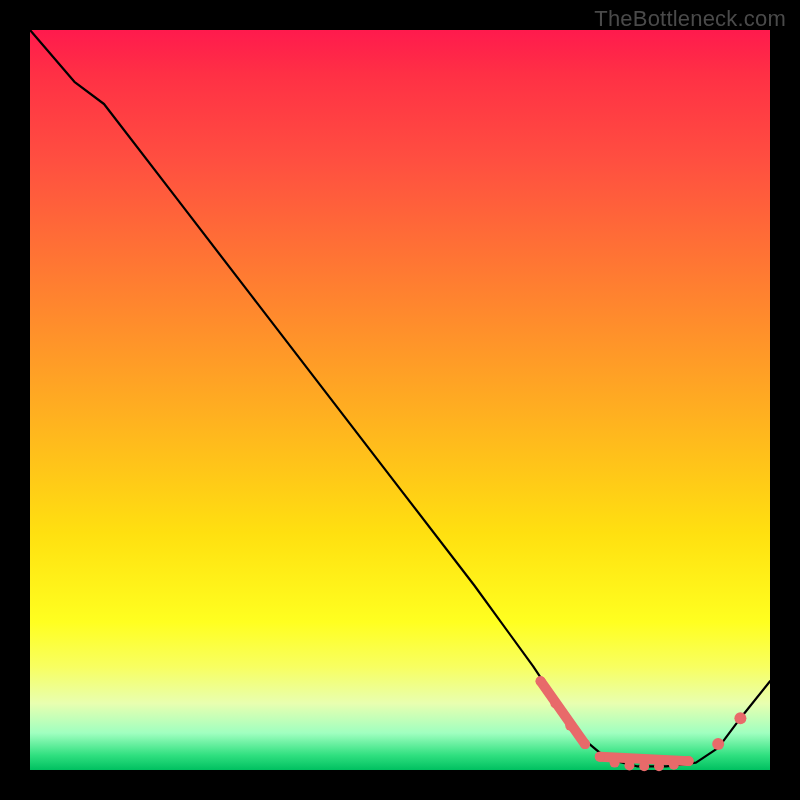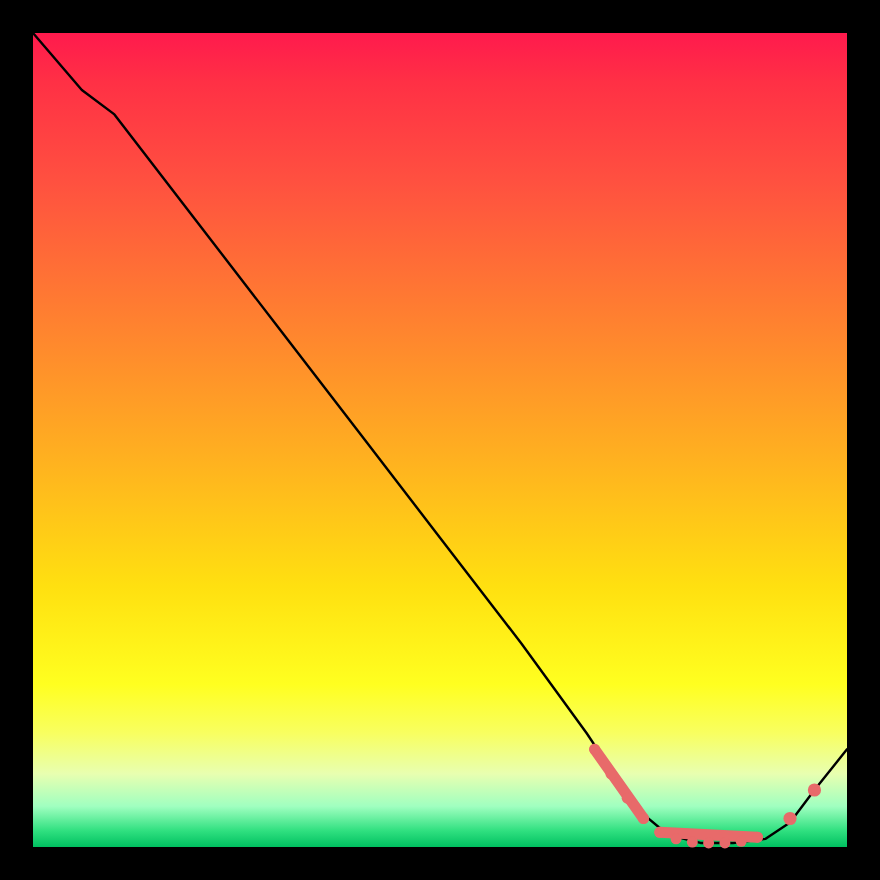--- a/index.html
+++ b/index.html
@@ -73,20 +73,21 @@
   .dash {
     stroke: #e86a6a;
     stroke-width: 10;
     stroke-linecap: round;
   }
 </style>
 </head>
 <body>
 
 <div class="frame">
+  <div class="watermark">TheBottleneck.com</div>
 
   <div class="plot-area">
     <svg class="curve" viewBox="0 0 740 740" preserveAspectRatio="none">
       <path id="curve-path" class="curve-path" d="M0.0 0.0 L44.4 51.8 L74.0 74.0 L148.0 170.2 L222.0 266.4 L296.0 362.6 L370.0 458.8 L444.0 555.0 L503.2 636.4 L532.8 680.8 L555.0 710.4 L577.2 728.9 L606.8 736.3 L636.4 736.3 L666.0 732.6 L688.2 717.8 L710.4 688.2 L740.0 651.2"></path>
       <g id="marker-layer">
           <line x1="569.8000000000001" y1="726.68" x2="658.6" y2="731.12" class="dash"></line>
           <line x1="510.59999999999997" y1="651.2" x2="555" y2="714.1" class="dash"></line>
           <circle cx="510.59999999999997" cy="651.2" r="5" class="dot"></circle>
           <circle cx="525.4" cy="673.4" r="5" class="dot"></circle>
           <circle cx="540.1999999999999" cy="695.6" r="5" class="dot"></circle>

